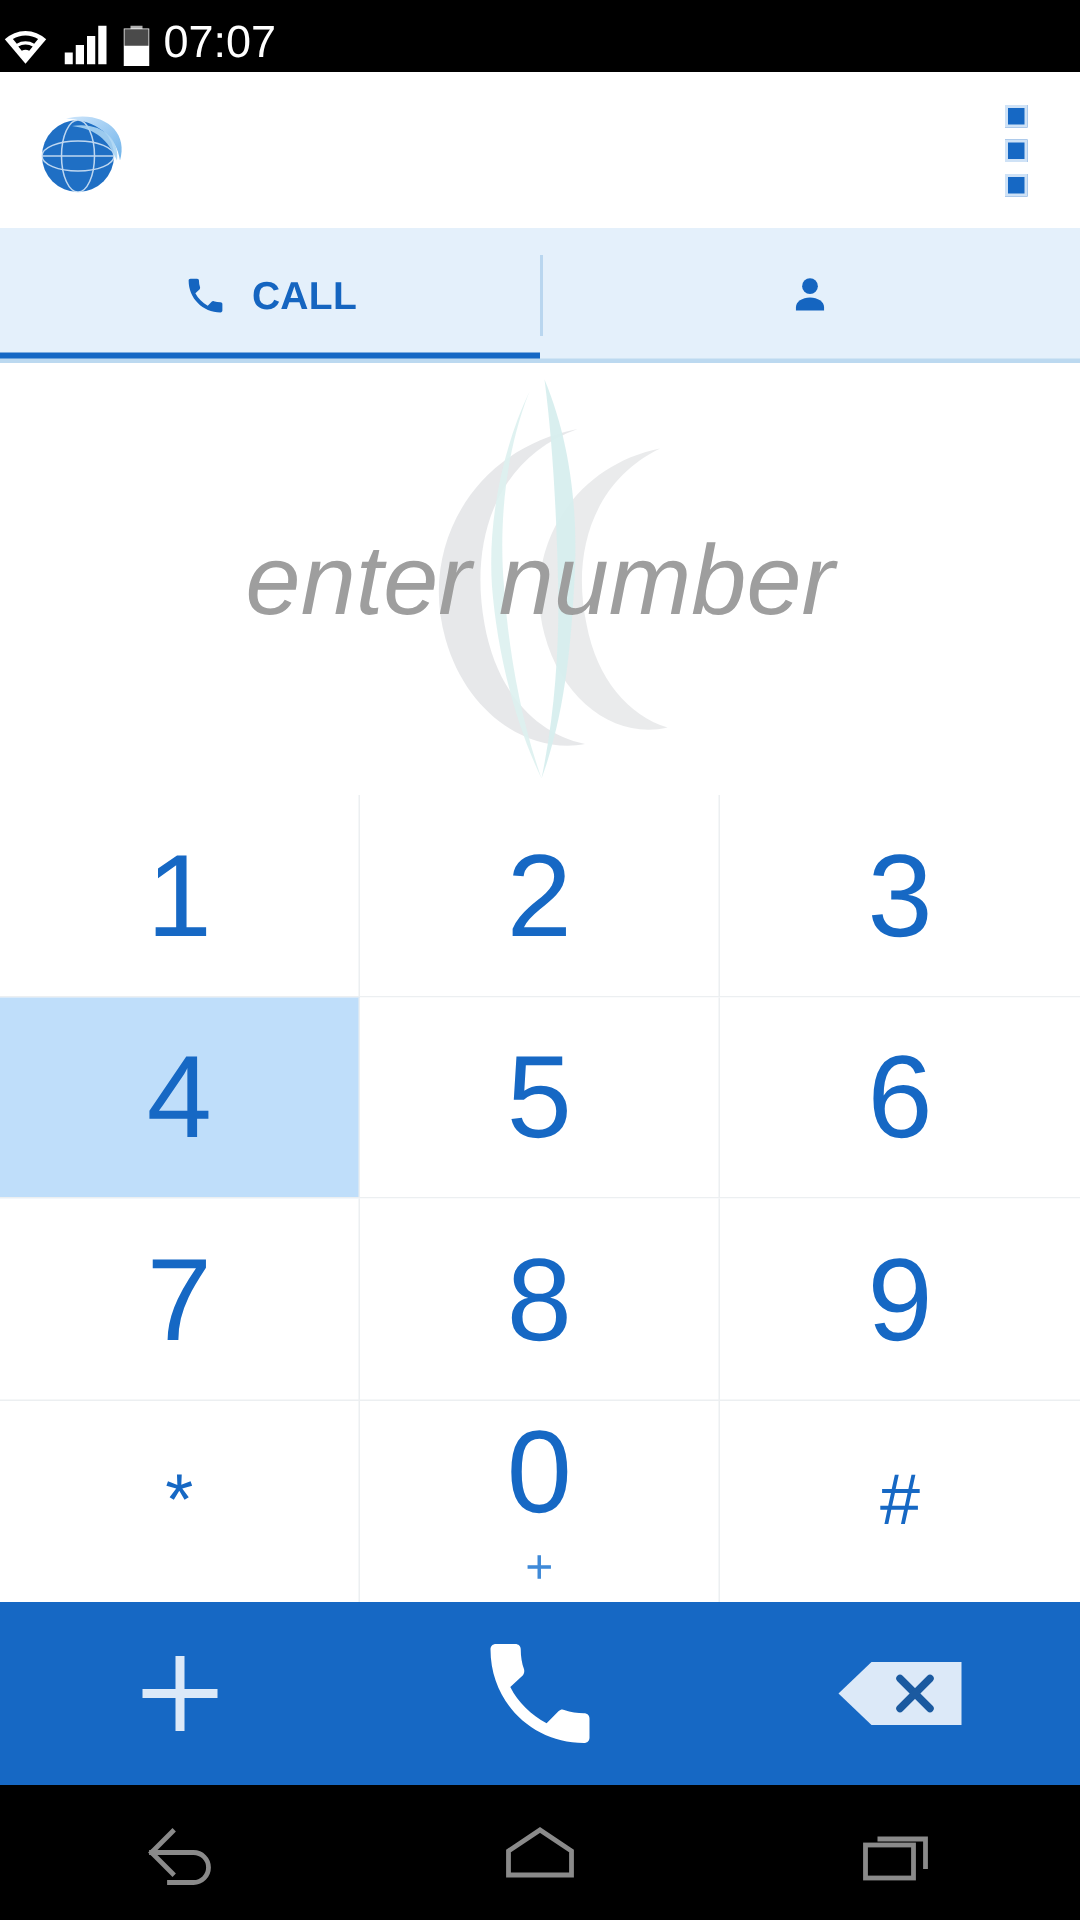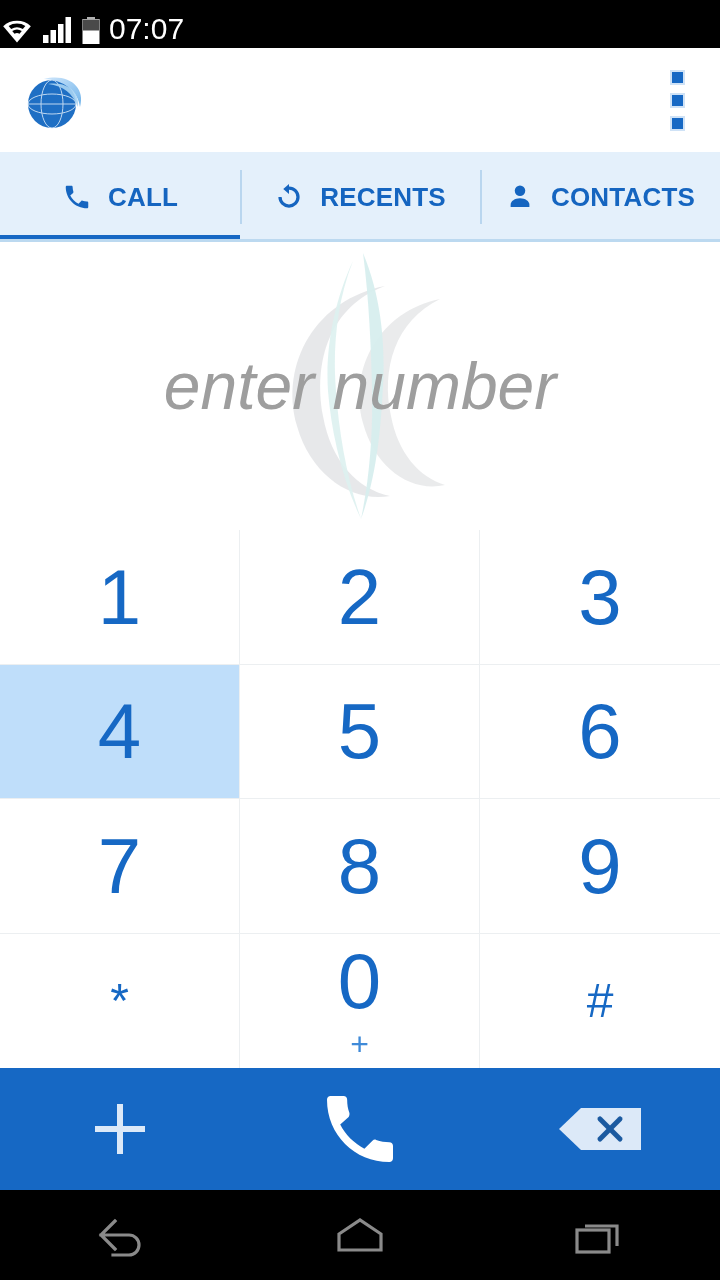--- a/index.html
+++ b/index.html
@@ -175,33 +175,26 @@
   <div class="tabs">
 
     <div class="tab active">
       <svg class="tab-ico" viewBox="0 0 24 24">
         <path fill="#1565c0" d="M6.6 10.8c1.4 2.8 3.8 5.1 6.6 6.6l2.2-2.2c.3-.3.7-.4 1-.2 1.2.4 2.4.6 3.6.6.6 0 1 .4 1 1V20c0 .6-.4 1-1 1C10.5 21 3 13.5 3 4c0-.6.4-1 1-1h3.5c.6 0 1 .4 1 1 0 1.3.2 2.5.6 3.6.1.4 0 .8-.2 1.1l-2.3 2.1z"></path>
       </svg>
       <span class="tab-label">CALL</span>
       <span class="underline"></span>
     </div>
 
-    <div class="tab">
-      <svg class="tab-ico" viewBox="0 0 24 24">
-        <path fill="#1565c0" d="M12 3.5a8.5 8.5 0 1 0 8.5 8.5h-2.6A5.9 5.9 0 1 1 12 6.1v3.4l4.6-4-4.6-4v2z" transform="scale(-1,1) translate(-24,0)"></path>
-      </svg>
-      <span class="tab-label">RECENTS</span>
-    </div>
 
     <div class="tab">
       <svg class="tab-ico" viewBox="0 0 24 24">
         <circle cx="12" cy="7" r="4.2" fill="#1565c0"></circle>
         <path fill="#1565c0" d="M12 13c-4.2 0-7.5 2.3-7.5 5.1V20h15v-1.9C19.5 15.3 16.2 13 12 13z"></path>
       </svg>
-      <span class="tab-label">CONTACTS</span>
     </div>
   </div>
   <div class="tabs-baseline"></div>
 
   <div class="display">
     <svg class="watermark" viewBox="0 0 250 270">
       <path d="M150 35 C95 55 78 110 88 165 C96 210 122 238 155 245 C118 252 76 225 62 175 C44 112 82 48 150 35 Z" fill="#e3e4e6" opacity="0.85"></path>
       <path d="M205 48 C160 70 146 118 156 165 C163 202 184 226 210 234 C176 242 140 217 128 172 C113 116 146 60 205 48 Z" fill="#e3e4e6" opacity="0.75"></path>
       <path d="M128 2 C148 50 150 100 148 135 C146 175 142 225 126 268 C136 220 138 172 137 135 C136 96 134 48 128 2 Z" fill="#d7eeee" opacity="0.95"></path>
       <path d="M118 10 C100 55 98 105 101 140 C104 182 112 228 126 268 C106 226 96 178 93 140 C90 96 100 48 118 10 Z" fill="#ddf1f0" opacity="0.9"></path>

